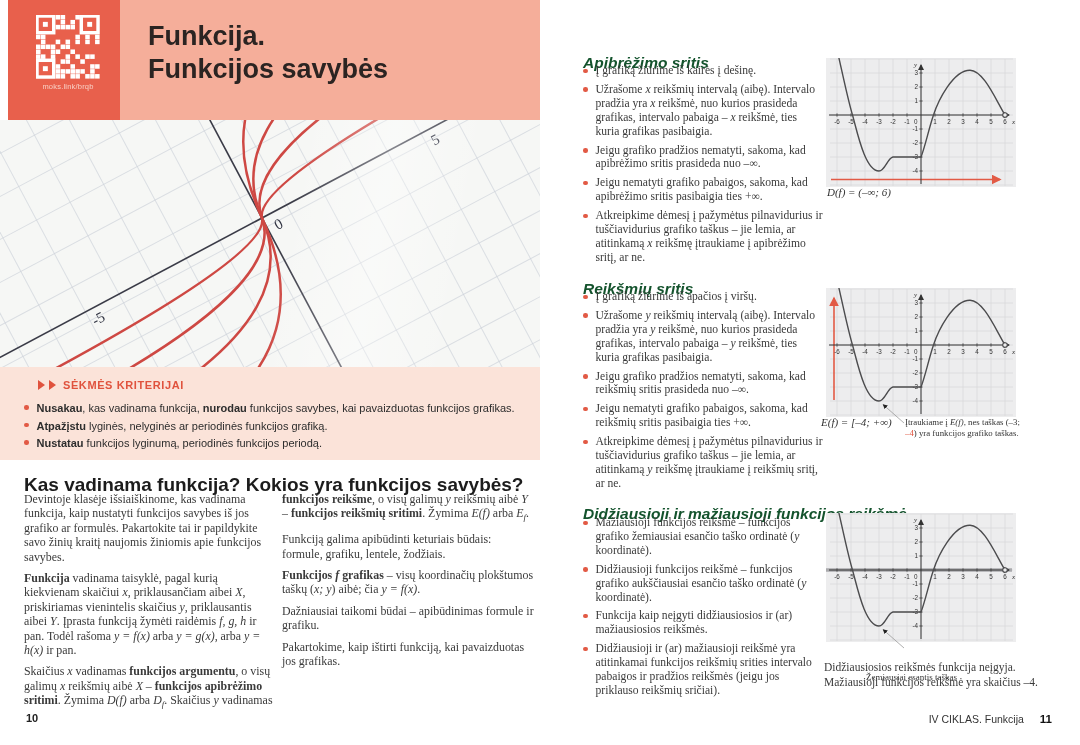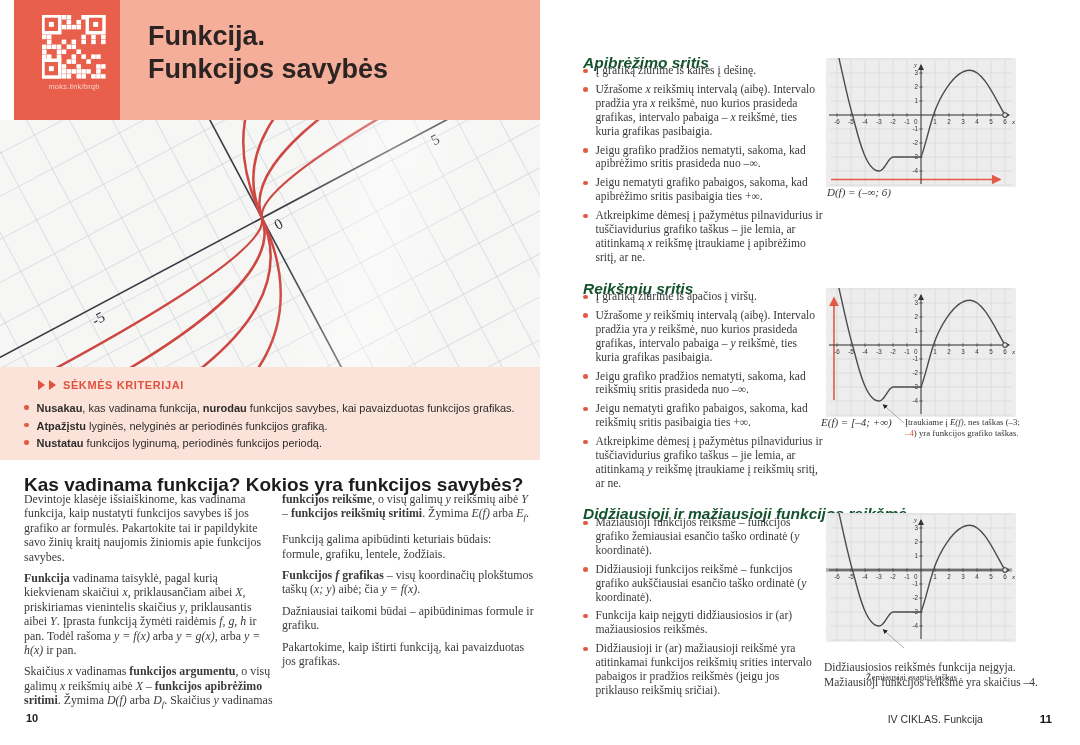--- a/index.html
+++ b/index.html
@@ -1,21 +1,21 @@
 <!DOCTYPE html>
 <html><head>
 <meta charset="utf-8">
 <style>
   html,body{margin:0;padding:0;background:#ffffff;}
   #page{position:relative;width:1080px;height:745px;background:#ffffff;overflow:hidden;
         font-family:"Liberation Serif", serif;color:#333;}
   .abs{position:absolute;}
 
   
-  .hdr-red{left:14px;top:0;width:120px;height:120px;background:#E8604C;}
+  .hdr-red{left:8px;top:0;width:120px;height:120px;background:#E8604C;}
   .hdr-salmon{left:120px;top:0;width:420px;height:120px;background:#F5AE9A;}
   .lesson-title{left:148px;top:20px;width:380px;font-family:"Liberation Sans",sans-serif;
         font-weight:bold;font-size:27px;line-height:33px;color:#2b2422;}
   .qr-wrap{left:28px;top:15px;width:64px;height:64px;}
   .qr-label{left:0;top:82px;width:120px;text-align:center;color:#f8cfc4;
         font-family:"Liberation Sans",sans-serif;font-size:7.5px;letter-spacing:.2px;}
 
   
   .photo{left:0;top:120px;width:540px;height:247px;background:#f6f7f5;overflow:hidden;}
   .photo .sheen{position:absolute;left:0;top:0;width:100%;height:100%;
@@ -73,21 +73,21 @@
   .gannot{width:120px;font-size:8.8px;line-height:10.8px;color:#333;}
   .gnote{font-size:9px;color:#333;}
   .gresult{width:256px;font-size:11.5px;line-height:15px;color:#3a3a3a;}
   .gresult p{margin:0;}
 
   
   .pg-left{left:26px;top:712px;font-family:"Liberation Sans",sans-serif;
         font-weight:bold;font-size:11px;color:#222;}
   .foot-right{right:28px;top:713px;display:flex;align-items:baseline;gap:16px;
         font-family:"Liberation Sans",sans-serif;font-size:10.5px;color:#333;}
-  .foot-right .num{font-weight:bold;font-size:11.5px;color:#111;margin-left:41px;}
+  .foot-right .num{font-weight:bold;font-size:11.5px;color:#111;}
 </style>
 </head>
 <body>
 
 <div id="page">
 
   <div class="abs hdr-red">
     <div class="abs qr-wrap">
       <svg id="qr" width="64" height="64" viewBox="0 0 64 64">
           <rect x="0" y="19.692307692307693" width="4.52923076923077" height="4.52923076923077" fill="#fff"></rect>

